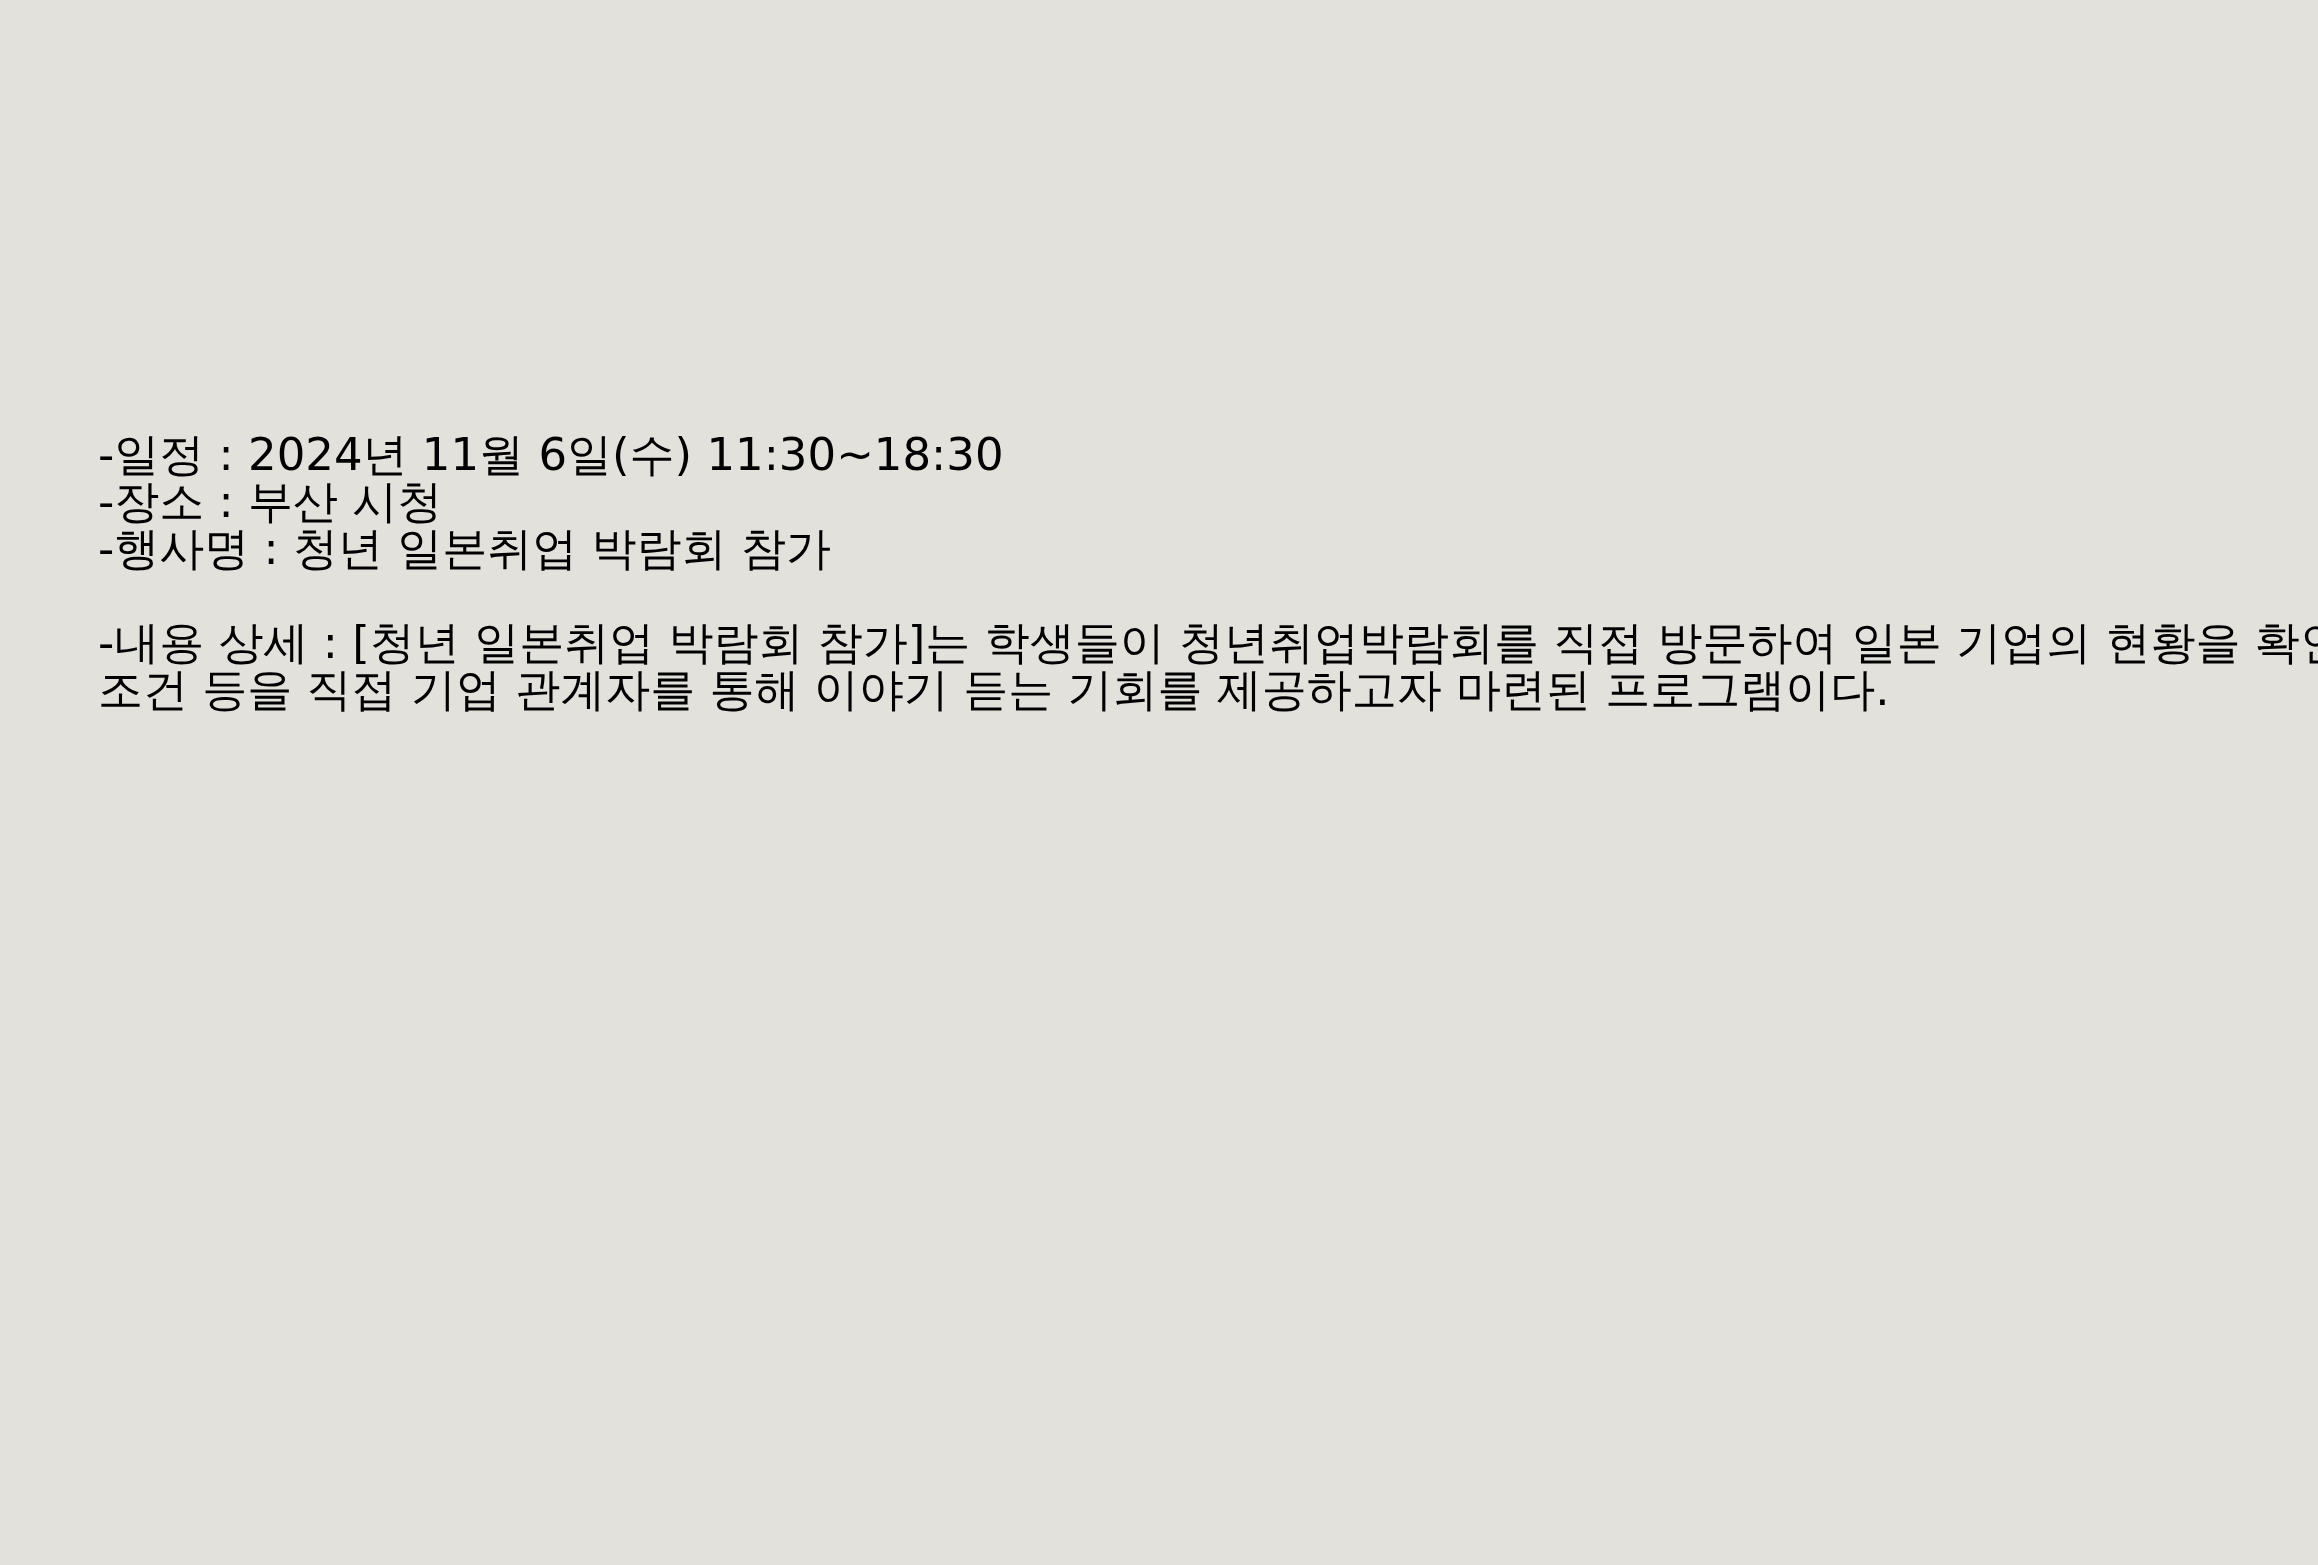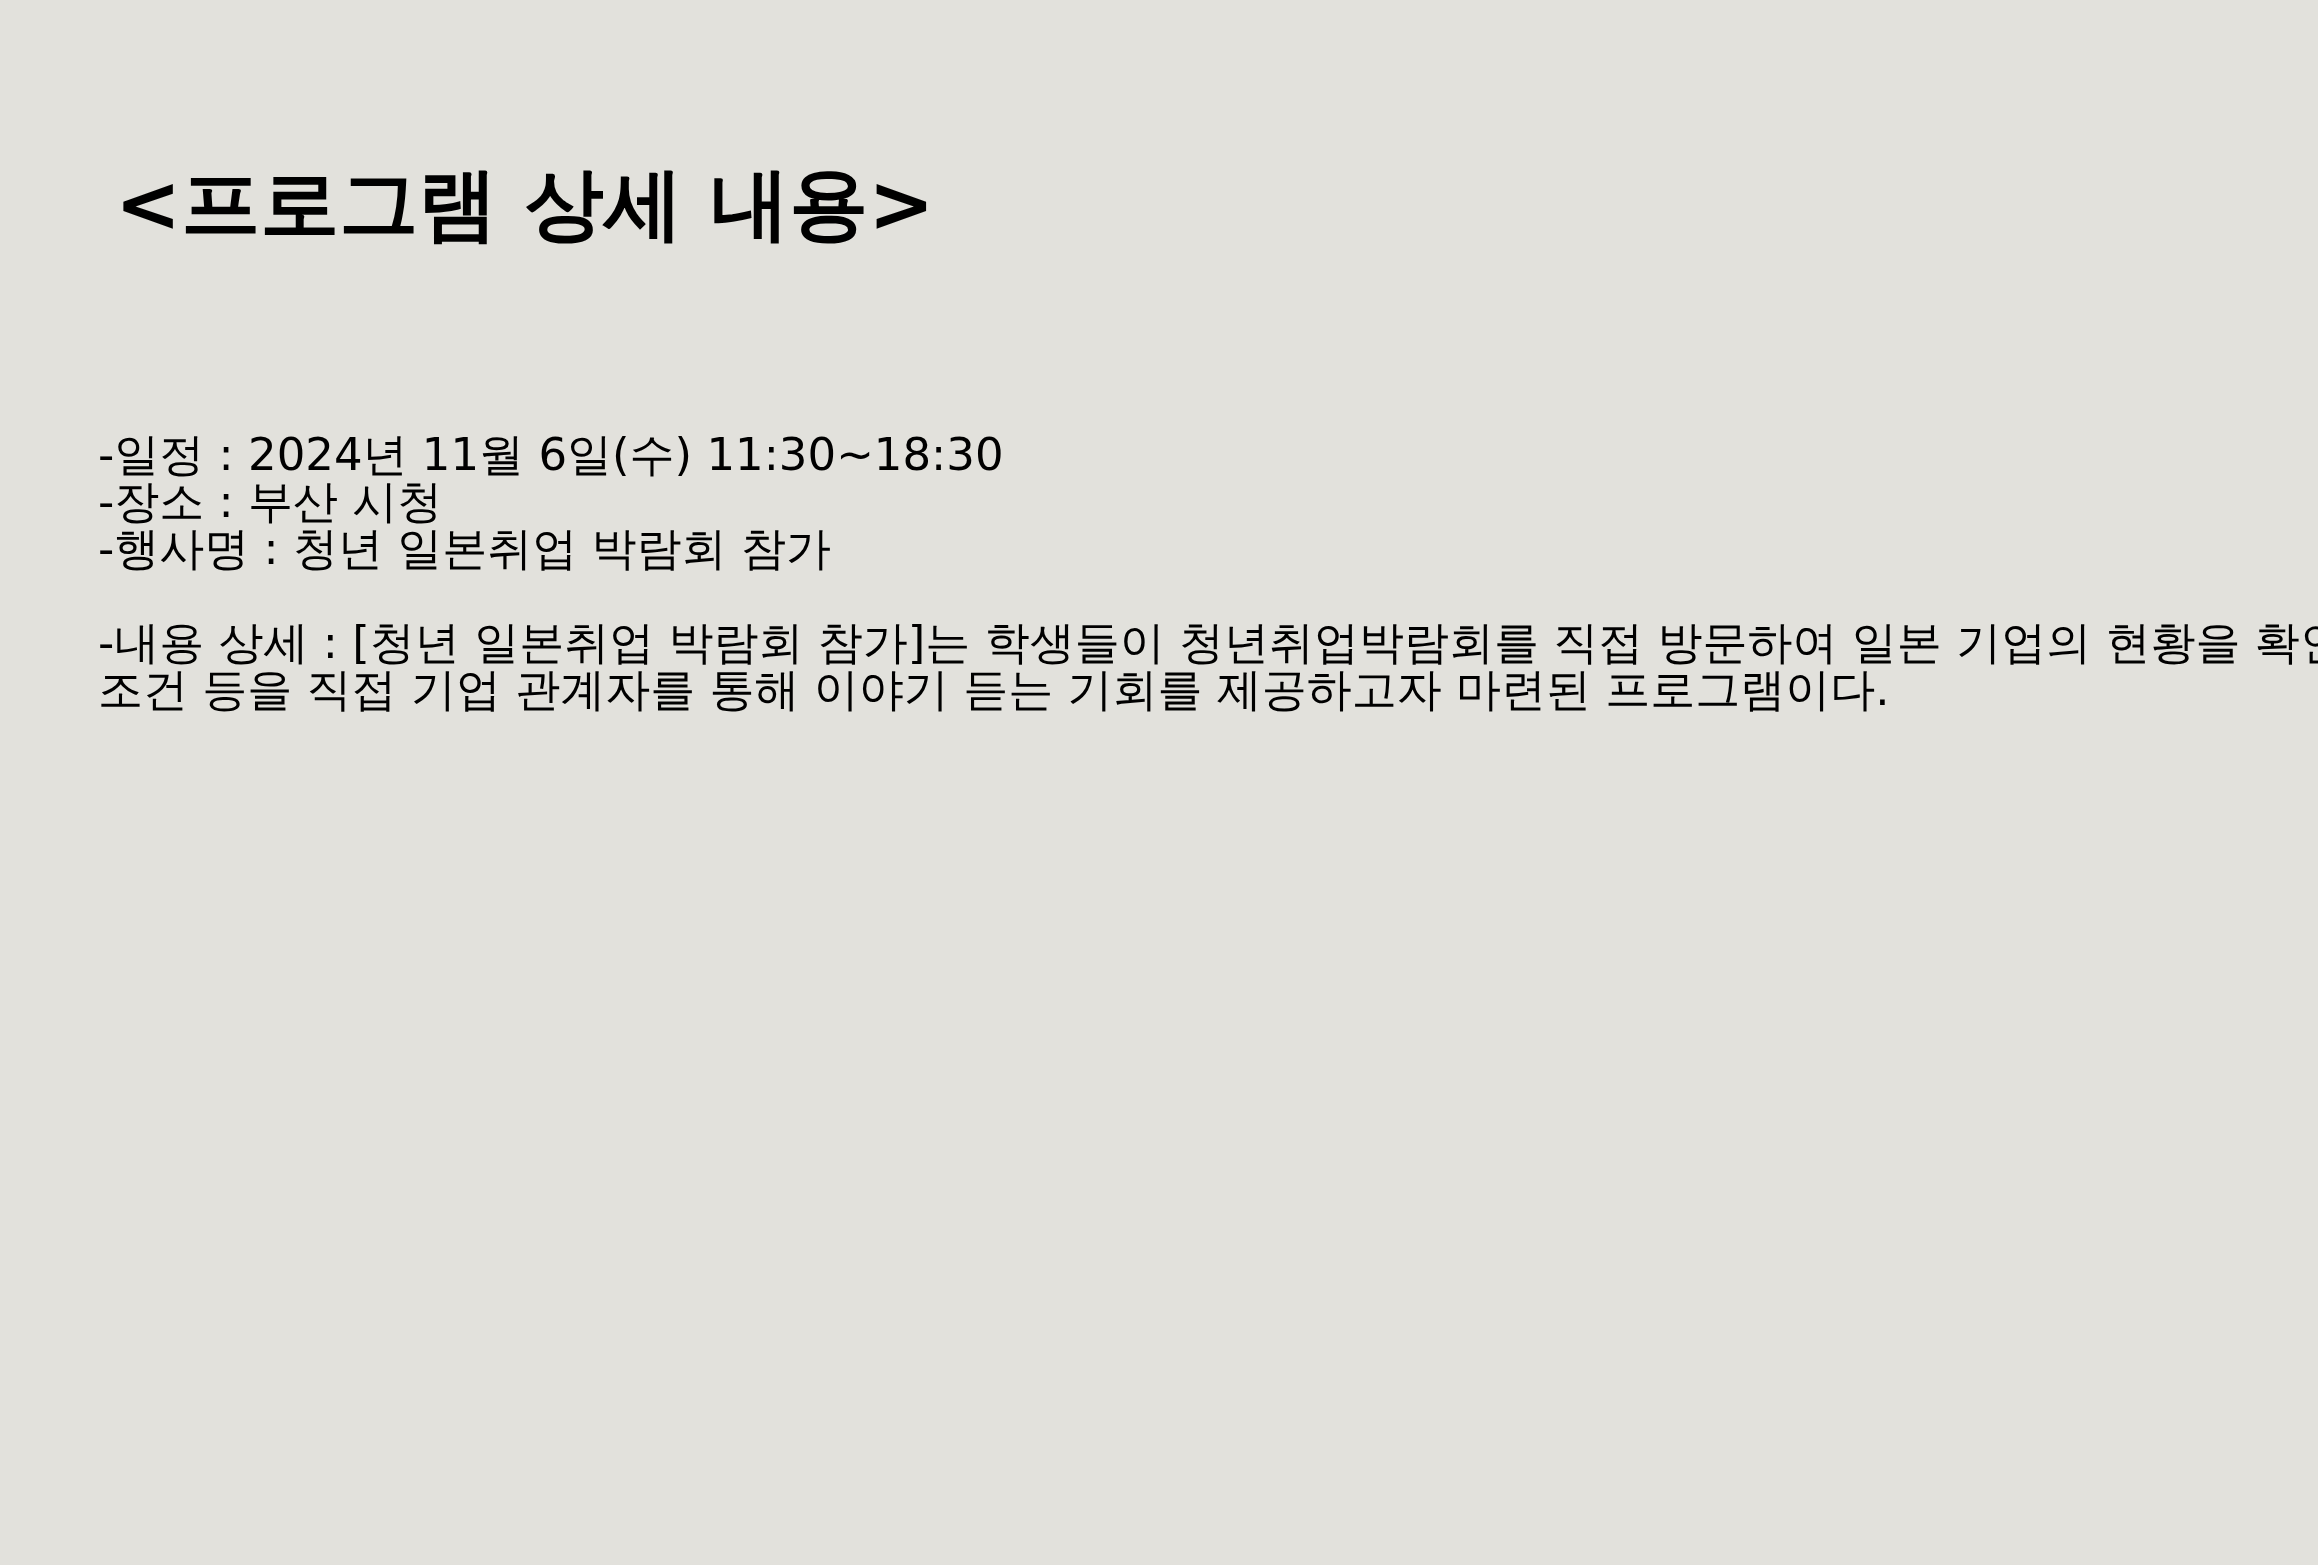--- a/index.html
+++ b/index.html
@@ -73,21 +73,20 @@
     width: 2611px;
     text-align: left;
     word-break: keep-all;
   }
 </style>
 </head>
 <body>
 
 <div class="slide">
 
-  <h1 class="slide-title">&lt;프로그램 상세 내용&gt;</h1>
 
   <div class="body-block">
 
     <ul class="info-list">
       <li class="info-line">-일정 : 2024년 11월 6일(수) 11:30~18:30</li>
       <li class="info-line">-장소 : 부산 시청</li>
       <li class="info-line">-행사명 : 청년 일본취업 박람회 참가</li>
     </ul>
 
     <div class="spacer-line">&nbsp;</div>

